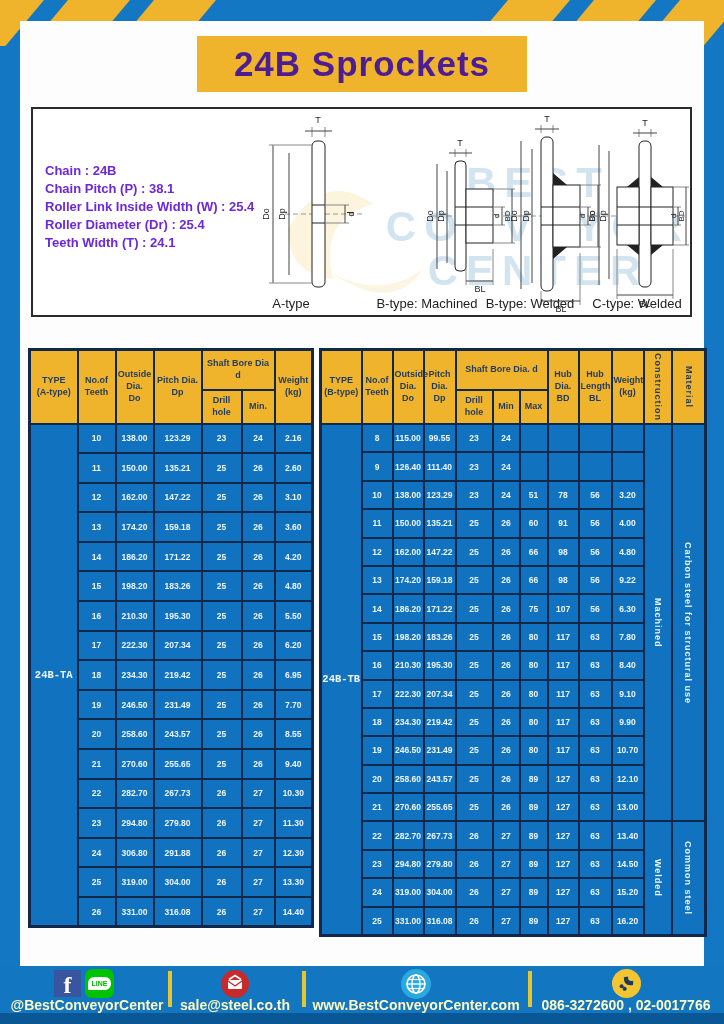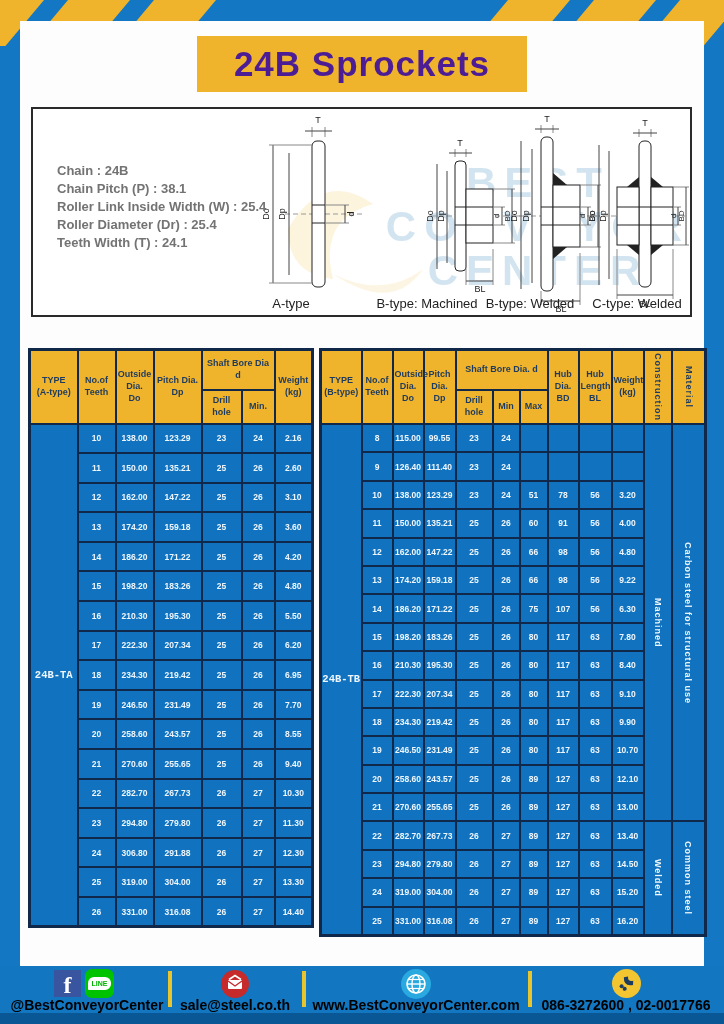--- a/index.html
+++ b/index.html
@@ -15,21 +15,21 @@
   .white-panel{position:absolute;left:20px;top:21px;width:684px;height:945px;background:#fdfdfd;z-index:2;}
 
   .banner{position:absolute;left:197px;top:36px;width:330px;height:56px;background:#f0b42c;z-index:3;
           display:flex;align-items:center;justify-content:center;}
   .banner span{font-size:35px;font-weight:bold;color:#4c1d95;letter-spacing:1px;}
 
   
   .diagram-box{position:absolute;left:31px;top:107px;width:661px;height:210px;background:#fff;
                border:2px solid #2a2a2a;box-sizing:border-box;z-index:3;}
   .specs{position:absolute;left:12px;top:53px;z-index:2;}
-  .spec-line{font-size:13px;font-weight:bold;color:#737373;line-height:18px;white-space:nowrap;margin-left:12px;}
+  .spec-line{font-size:13px;font-weight:bold;color:#6d28d9;line-height:18px;white-space:nowrap;}
   .dlabel{position:absolute;bottom:4px;font-size:13px;color:#222;z-index:2;transform:translateX(-50%);white-space:nowrap;}
   .wm-text{font-weight:bold;letter-spacing:8px;}
 
   
   table{position:absolute;border-collapse:collapse;table-layout:fixed;z-index:3;background:#1173bf;}
   table,th,td{border:2px solid #10294a;}
   table{border-width:3px;}
   th{background:#f0b42c;color:#1d3a5f;font-weight:bold;font-size:9px;white-space:pre-line;
      line-height:1.3;padding:1px;}
   td{color:#eef6fd;font-weight:bold;font-size:8.5px;text-align:center;padding:0;background:#1173bf;}
@@ -41,21 +41,21 @@
   #right-table thead tr:last-child{height:34px;}
   #left-table tbody tr{height:29.6px;}
   #right-table tbody tr{height:28.4px;}
   .type-cell{font-size:10.5px;font-family:Liberation Mono, monospace;}
   .vert{writing-mode:vertical-rl;text-orientation:mixed;letter-spacing:1px;font-size:9px;padding:2px 0;}
   th.vert{height:auto;}
 
   
   .footer{position:absolute;left:0;top:966px;width:724px;height:47px;background:#1276c0;z-index:4;}
   .footer-strip{position:absolute;left:0;top:1013px;width:724px;height:11px;background:#0a5795;z-index:4;}
-  .f-text{position:absolute;top:31px;color:#000000;font-weight:bold;font-size:14px;text-align:center;white-space:nowrap;}
+  .f-text{position:absolute;top:31px;color:#fef9c3;font-weight:bold;font-size:14px;text-align:center;white-space:nowrap;}
   .f-div{position:absolute;top:5px;width:4px;height:36px;background:#e7c52e;}
   .icon{position:absolute;}
 </style>
 </head>
 <body>
 
 <div class="page">
 
   <div class="top-band">
     <div class="stripe" style="left:-18px"></div>

